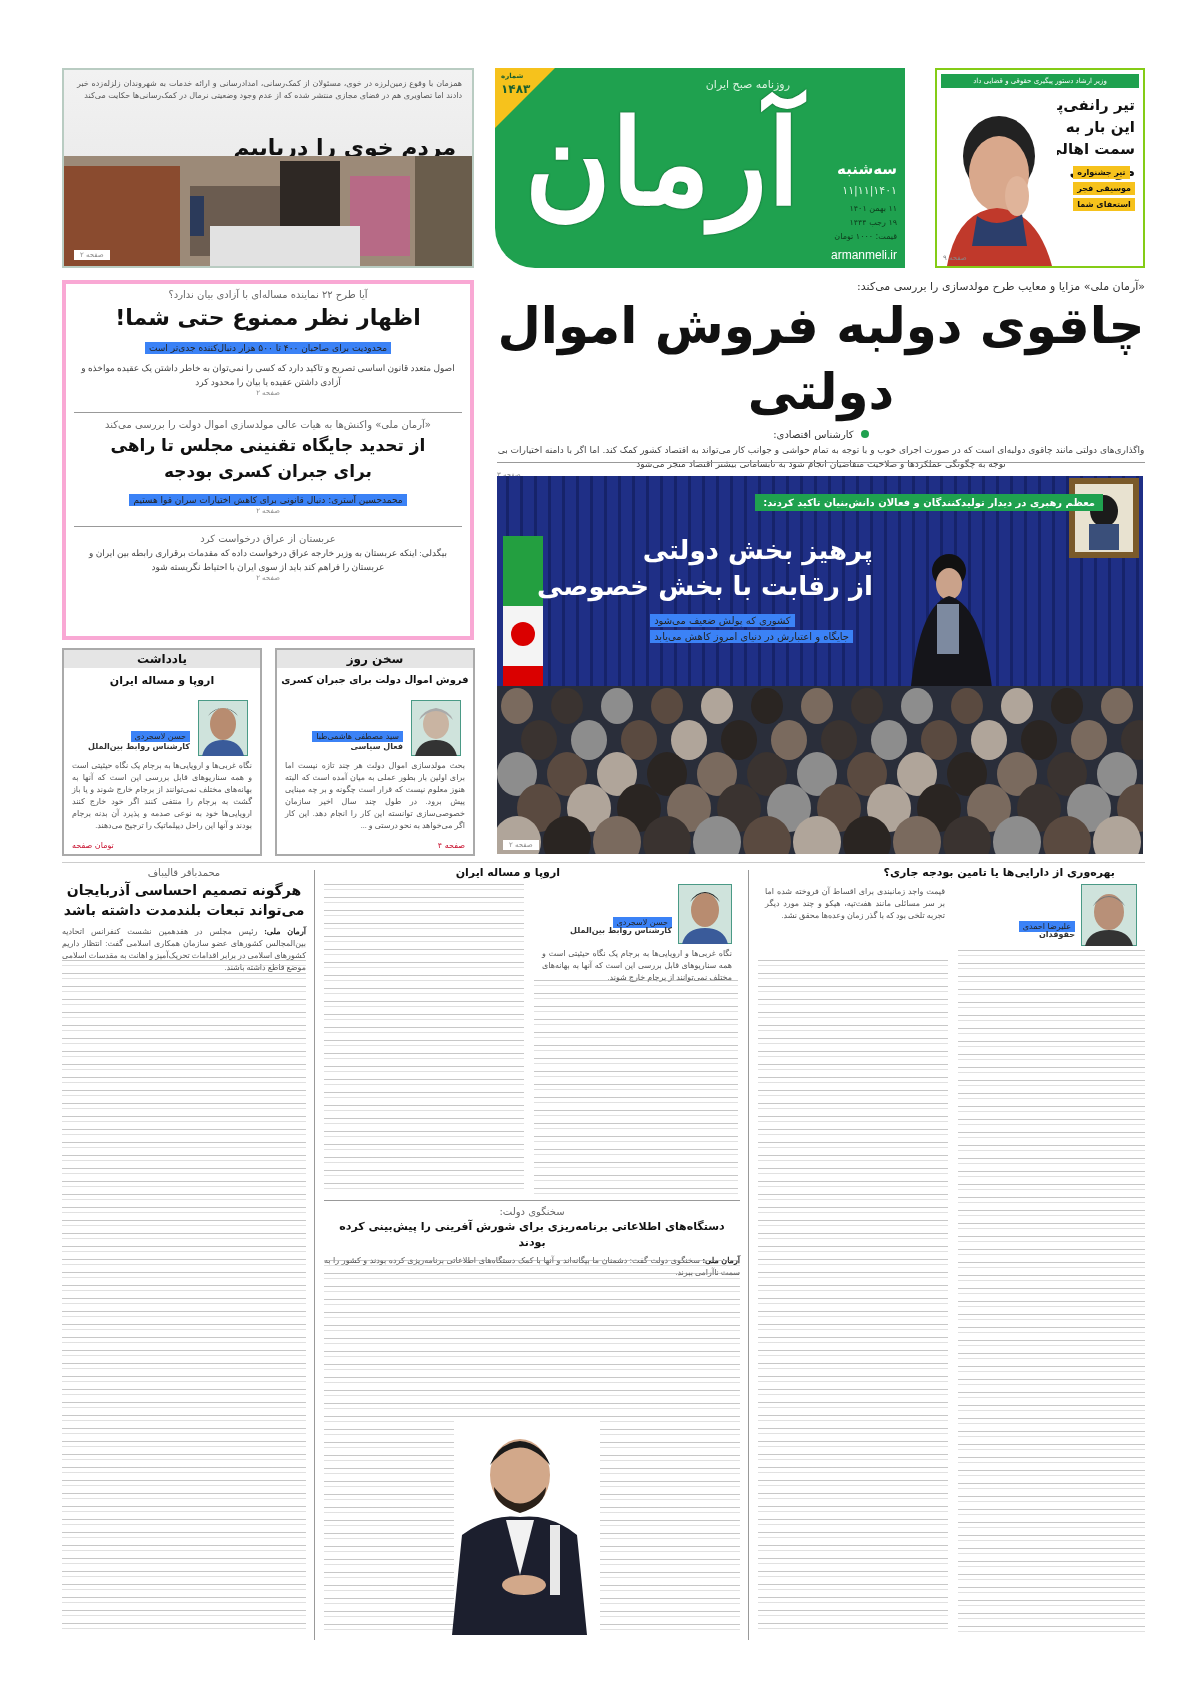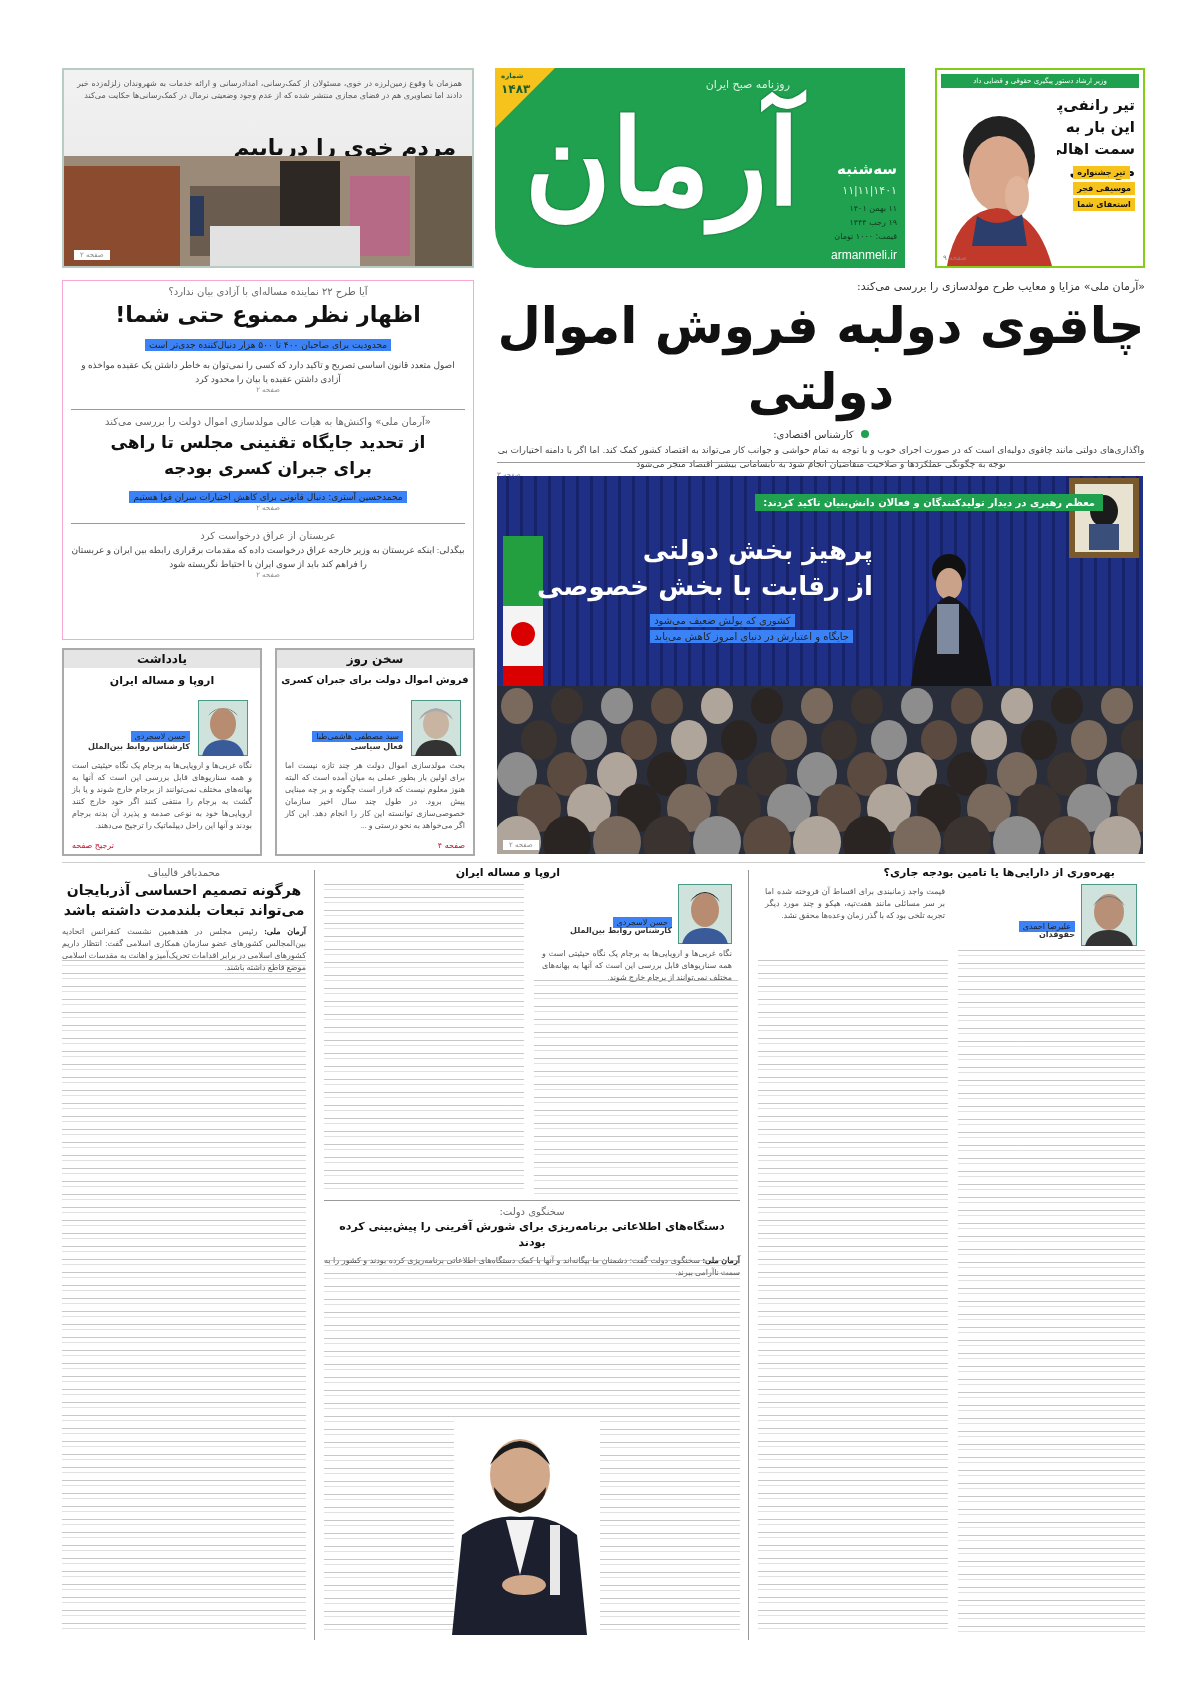--- a/index.html
+++ b/index.html
@@ -1,20 +1,20 @@
 <!DOCTYPE html>
 <html><head>
 <meta charset="utf-8">
 <style>
   * { box-sizing: border-box; margin: 0; padding: 0; }
   html, body { width: 1200px; height: 1698px; background: #ffffff; overflow: hidden; }
   body { font-family: "DejaVu Sans", sans-serif; color: #111; direction: rtl; position: relative; }
 
   .abs { position: absolute; }
-  .box { border: 1px solid #f9a8d4; background: #fff; }
+  .box { border: 4px solid #f9a8d4; background: #fff; }
   .center { text-align: center; }
   .kicker { font-size: 10px; color: #666; text-align: center; line-height: 14px; }
   .hl-yellow { background: #3b82f6; color: #222; padding: 1px 4px; font-weight: normal; }
   .body-text { font-size: 9px; line-height: 14px; color: #555; text-align: justify; font-family: Liberation Serif, serif; }
   .fake-lines { background-image: repeating-linear-gradient(to bottom, #9a9a9a 0px, #9a9a9a 1px, transparent 1px, transparent 5px, #c8c8c8 5px, #c8c8c8 6px, transparent 6px, transparent 13px); opacity: .55; }
   .rule { height: 1px; background: #999; position: absolute; }
   .vrule { width: 1px; background: #999; position: absolute; }
   .pageref { font-size: 7px; color: #888; }
 
   
@@ -269,21 +269,21 @@
   <div class="center" style="font-size:11px;font-weight:bold;margin-top:6px;">اروپا و مساله ایران</div>
   <svg class="abs" style="right:12px;top:50px;" width="50" height="56">
     <rect width="50" height="56" fill="#cfe3dc" stroke="#4a9a86" stroke-width="2"></rect>
     <ellipse cx="25" cy="24" rx="13" ry="16" fill="#b88c70"></ellipse>
     <path d="M10 16 Q25 0 40 16 Q34 8 25 8 Q16 8 10 16Z" fill="#222"></path>
     <path d="M4 56 Q8 40 25 40 Q42 40 46 56Z" fill="#3a5b9a"></path>
   </svg>
   <div class="abs" style="right:70px;top:74px;"><span class="hl-yellow" style="font-size:8px;">حسن لاسجردی</span></div>
   <div class="abs" style="right:70px;top:92px;font-size:8px;color:#333;font-weight:bold;">کارشناس روابط بین‌الملل</div>
   <div class="abs body-text" style="left:8px;right:8px;top:110px;font-size:8px;line-height:12px;">نگاه غربی‌ها و اروپایی‌ها به برجام یک نگاه حیثیتی است و همه سناریوهای قابل بررسی این است که آنها به بهانه‌های مختلف نمی‌توانند از برجام خارج شوند و یا باز گشت به برجام را منتفی کنند اگر خود خارج کنند اروپایی‌ها خود به نوعی صدمه و پذیرد آن بدنه برجام بودند و آنها این راحل دیپلماتیک را ترجیح می‌دهند.</div>
-  <div class="abs" style="left:8px;bottom:4px;font-size:8px;color:#c8102e;">ترجیح صفحه</div>
+  <div class="abs" style="left:8px;bottom:4px;font-size:8px;color:#c8102e;">تومان صفحه</div>
 </div>
 
 <div class="rule" style="left:62px;top:862px;width:1083px;background:#ccc;"></div>
 
 <div class="vrule" style="left:314px;top:870px;height:770px;"></div>
 <div class="vrule" style="left:748px;top:870px;height:770px;"></div>
 
 <div class="abs" style="left:62px;top:866px;width:244px;">
   <div class="kicker">محمدباقر قالیباف</div>
   <div class="center" style="font-size:14px;font-weight:bold;line-height:20px;">هرگونه تصمیم احساسی آذربایجان می‌تواند تبعات بلندمدت داشته باشد</div>

